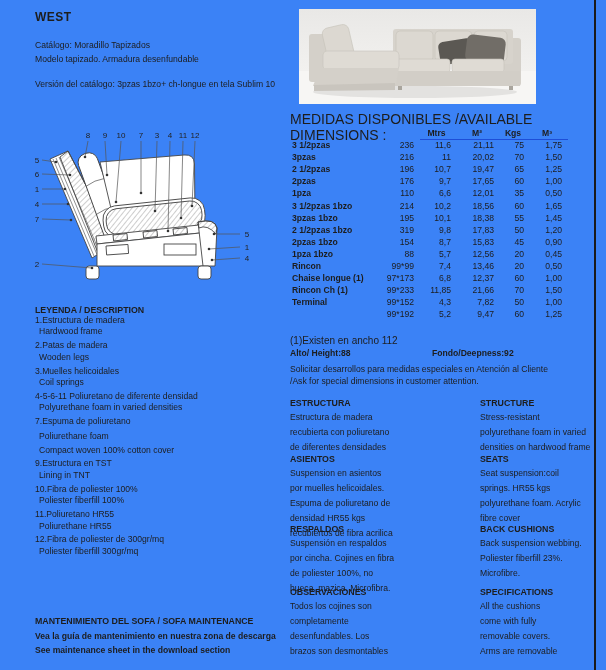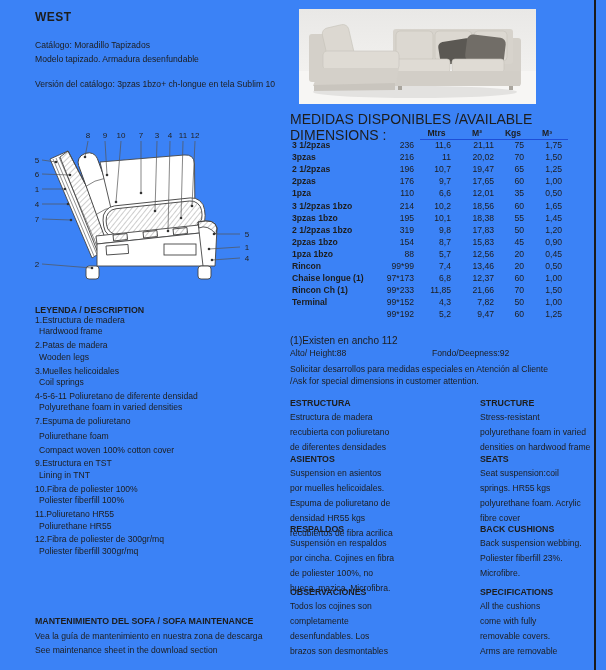--- a/index.html
+++ b/index.html
@@ -14,37 +14,37 @@
 
   
   .legend { left:35px; top:305px; width:255px; font-size:8.6px; }
   .legend-head { font-weight:bold; margin-bottom:0; font-size:8.8px; }
   .legend-item { margin-bottom:2.5px; }
   .legend-item div { line-height:11.4px; }
   .legend-item .en { padding-left:4px; }
 
   .maintenance { left:35px; top:616px; width:280px; font-size:8.6px; }
   .maintenance .hd { font-weight:bold; font-size:8.8px; margin-bottom:4px; }
-  .maintenance div.ln { line-height:13.5px; }
+  .maintenance div.ln { line-height:13.5px;font-weight:bold; }
 
   
   .dims-head { left:290px; top:111px; font-size:14px; font-weight:normal; }
   .dims-table { left:290px; top:125px; border-collapse:collapse; font-size:8.6px; }
   .dims-table th { font-weight:bold; text-align:center; height:14px; vertical-align:bottom; padding:0 2px 1px 2px; }
   .dims-table th.u { border-bottom:1px solid #1d4ed8; }
   .dims-table td { height:12.1px; padding:0 2px; white-space:nowrap; }
   .c-name { width:86px; text-align:left;font-weight:bold; }
   .c-size { width:44px; text-align:right; padding-right:6px !important; }
   .c-mtrs { width:38px; text-align:right; padding-right:7px !important; }
   .c-m2 { width:42px; text-align:right; padding-right:6px !important; }
   .c-kgs { width:30px; text-align:right; padding-right:6px !important; }
   .c-m3 { width:38px; text-align:right; padding-right:6px !important; }
 
   .dims-note { left:290px; top:335px; font-size:10px; }
-  .alto-line { left:290px; top:348px; font-size:8.6px; }
+  .alto-line { left:290px; top:348px; font-size:8.6px;font-weight:bold; }
   .fondo { position:absolute; left:110px; top:0; white-space:nowrap;padding-left:32px; }
   .request { left:290px; top:363px; font-size:8.6px; line-height:12px; width:290px; }
 
   
   .sec { left:290px; width:300px; font-size:8.6px; }
   .sec .col-es { position:absolute; left:0; top:0; width:150px; }
   .sec .col-en { position:absolute; left:158px; top:0; width:142px;margin-left:32px; }
   .sec .t { font-weight:bold; font-size:8.8px; line-height:13px; }
   .sec .bd { white-space:pre-line; line-height:15px; }
 

